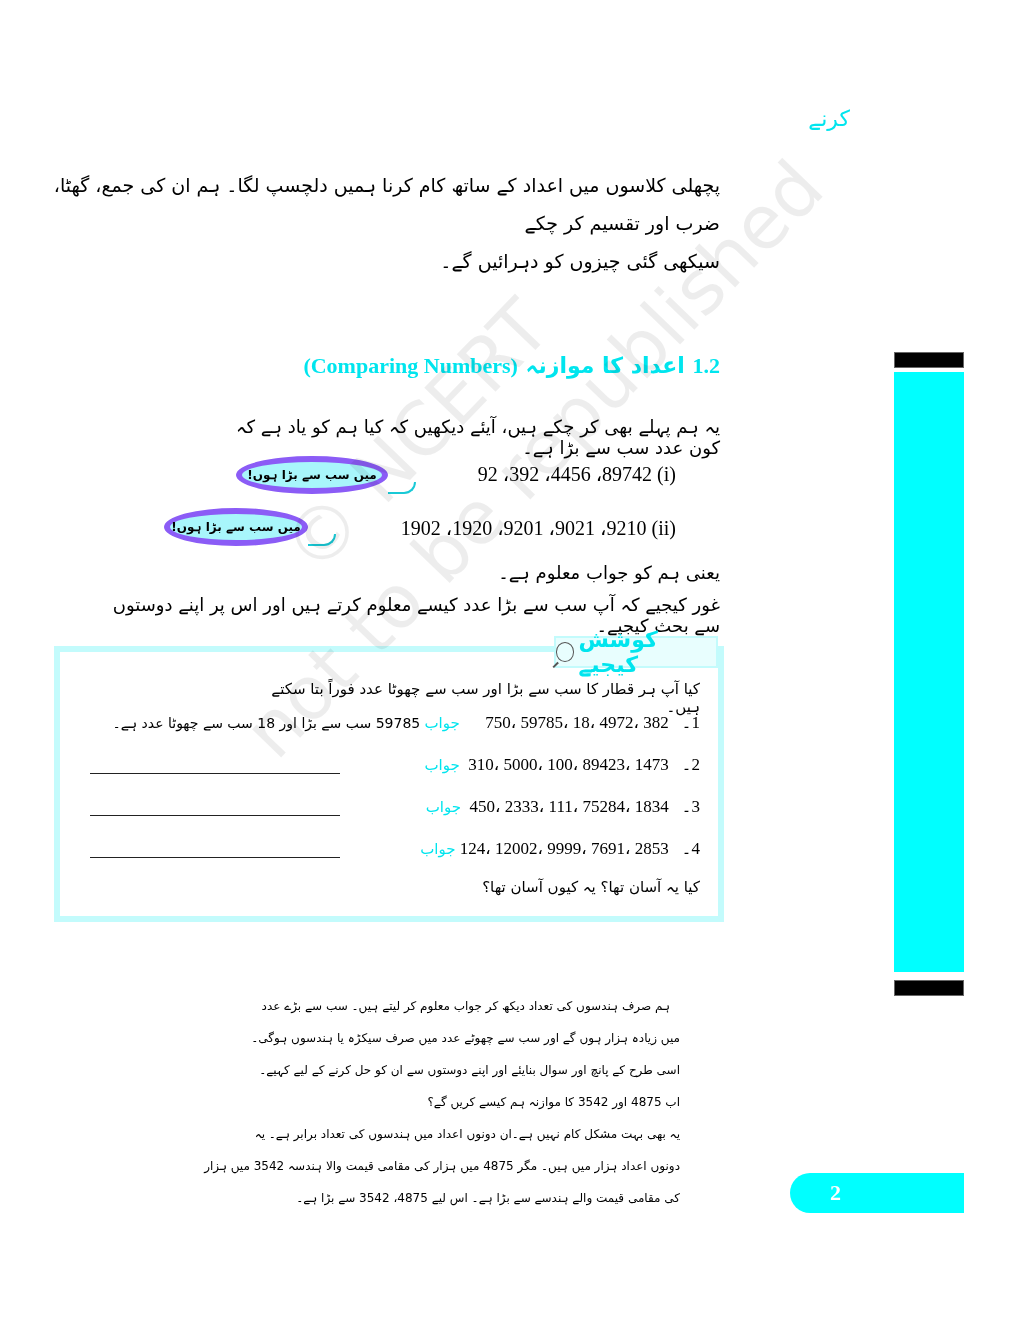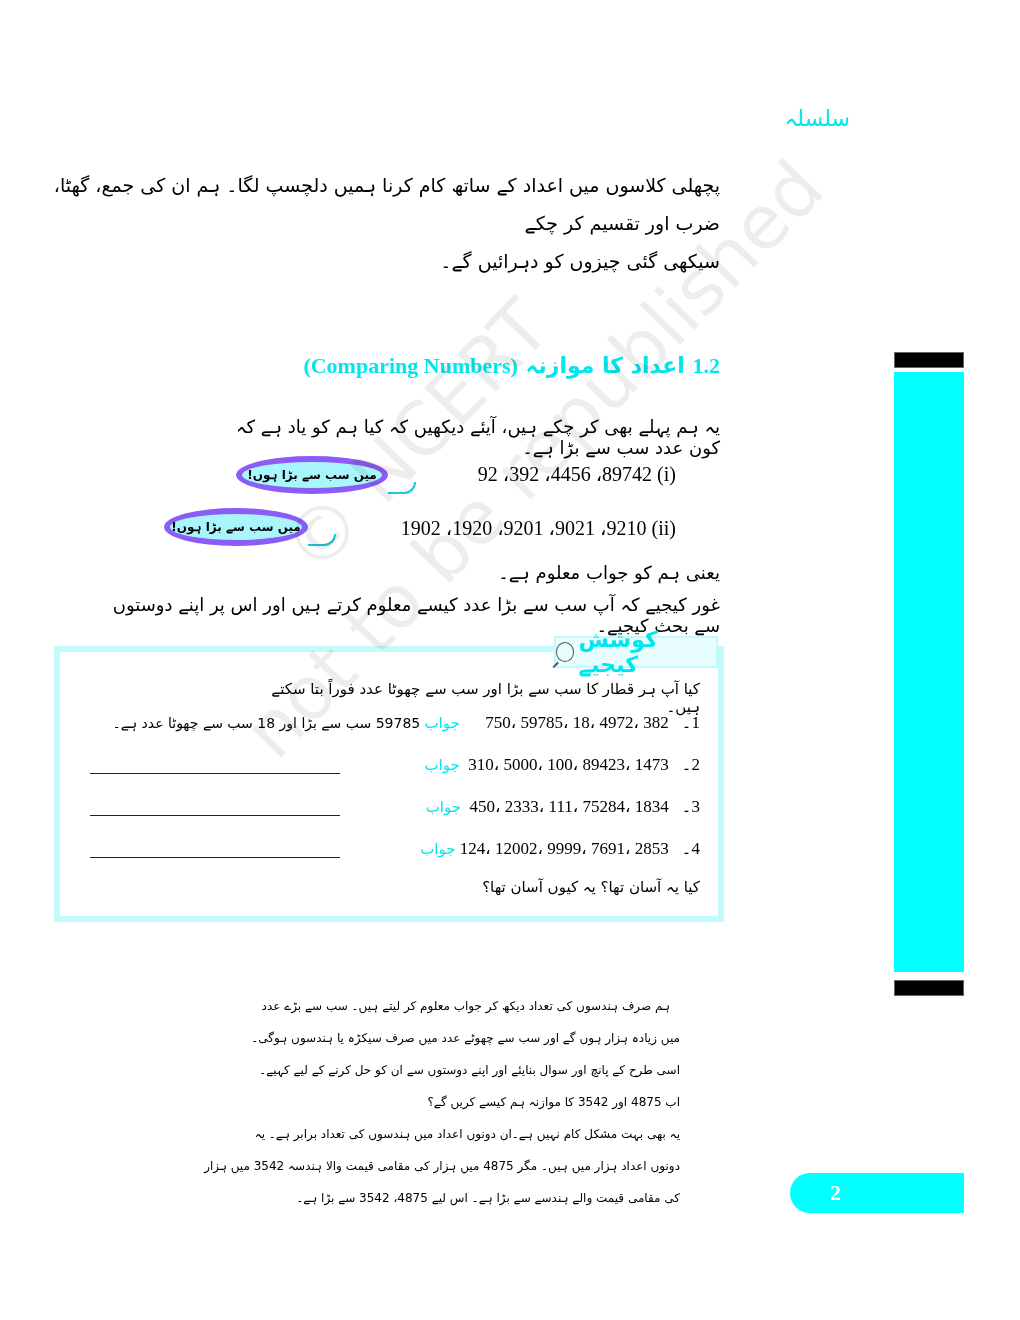--- a/index.html
+++ b/index.html
@@ -36,21 +36,21 @@
   .page-num { left: 830px; top: 1180px; font-family: "Liberation Serif", serif; font-size: 22px; font-weight: bold; color: #fff; }
   .watermark {
     left: 150px; top: 640px; width: 860px; font-family: "DejaVu Sans", sans-serif;
     font-size: 74px; line-height: 100px; color: rgba(0,0,0,0.07); transform: rotate(-46deg); transform-origin: left top;
     white-space: nowrap; pointer-events: none;
   }
 </style>
 </head>
 <body>
 
-<div class="abs running-head rtl urdu">سلسلہ</div>
+<div class="abs running-head rtl urdu">کرنے</div>
 
 <div class="abs para rtl urdu" style="top:166px;">
   <div>پچھلی کلاسوں میں اعداد کے ساتھ کام کرنا ہمیں دلچسپ لگا۔ ہم ان کی جمع، گھٹا، ضرب اور تقسیم کر چکے</div>
   <div>سیکھی گئی چیزوں کو دہرائیں گے۔</div>
 </div>
 
 <div class="abs section-heading">
   <span style="font-family:'Liberation Serif',serif;">1.2</span>
   <span class="urdu">اعداد کا موازنہ</span>
   <span class="en" style="unicode-bidi:embed;direction:ltr;">(Comparing Numbers)</span>

